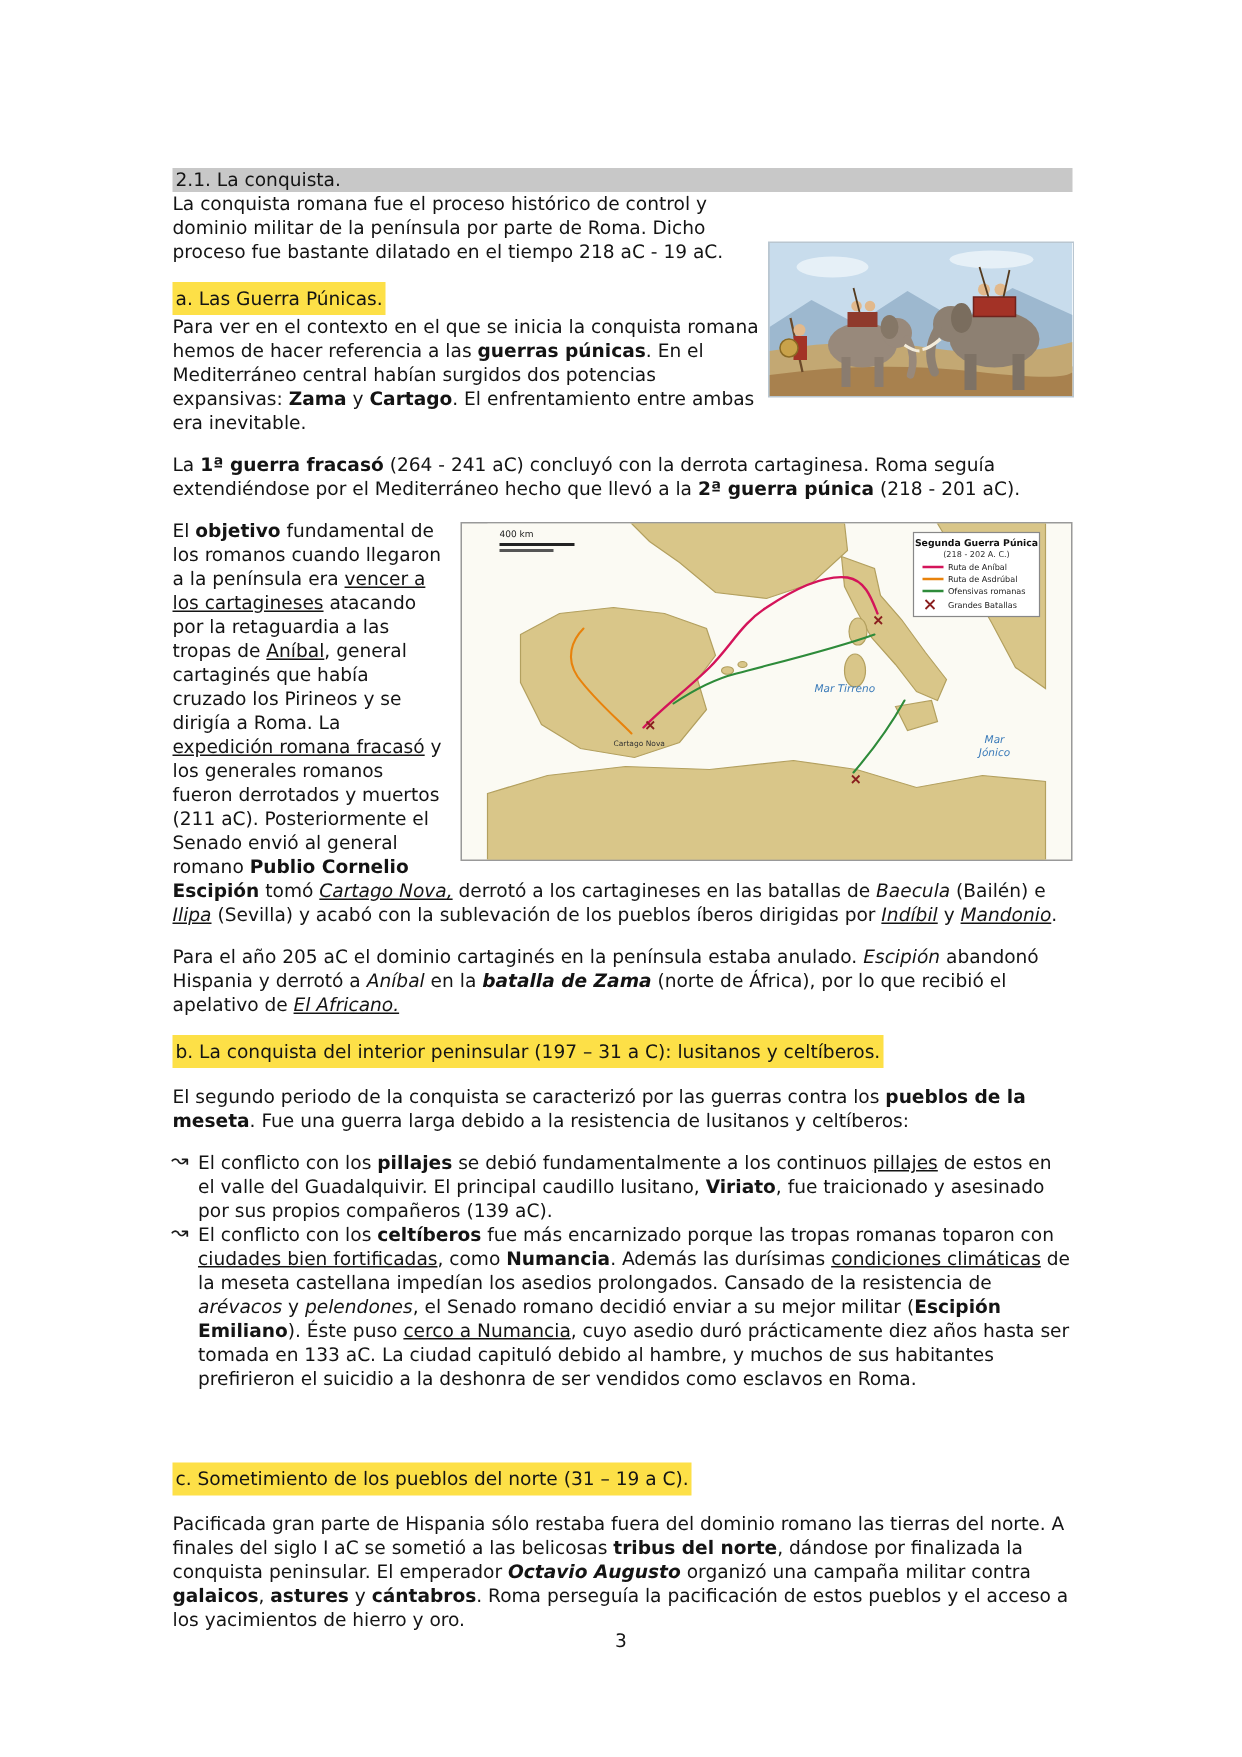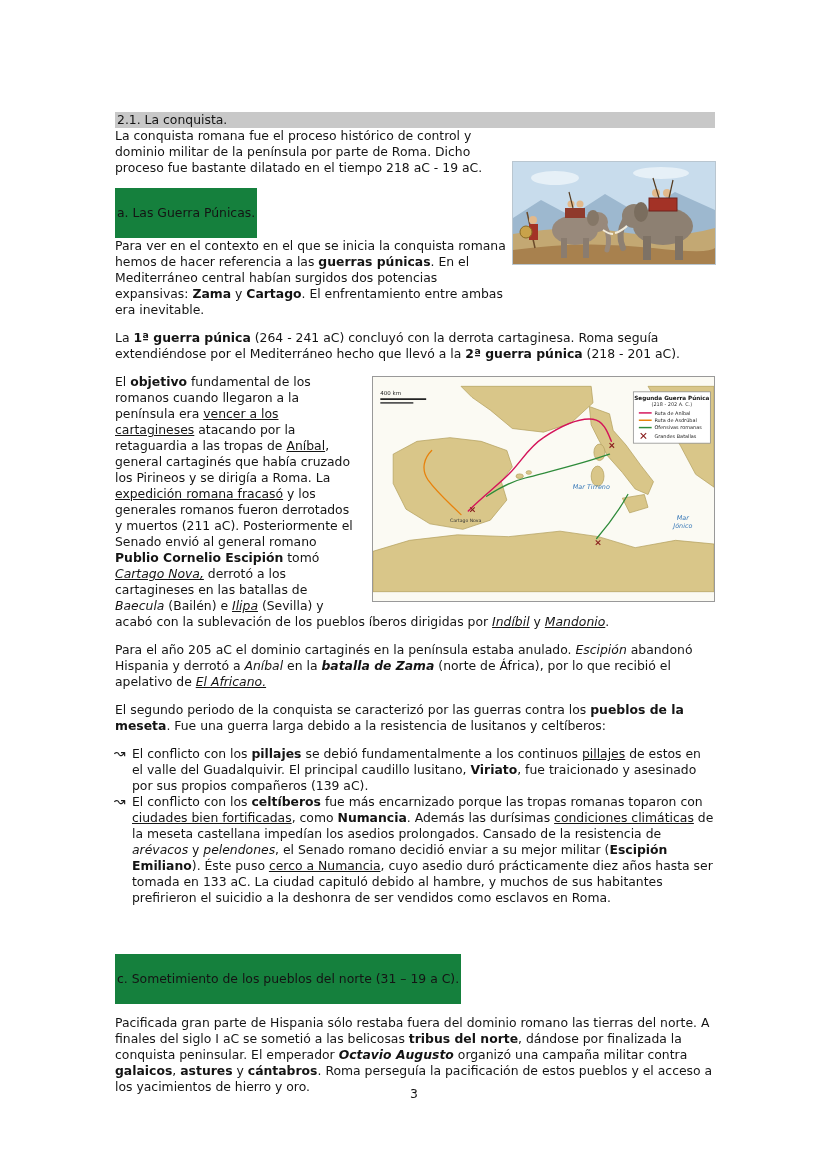--- a/index.html
+++ b/index.html
@@ -20,32 +20,32 @@
   .ri { font-style: italic; text-align: center; }
   .ru { text-decoration: underline; }
   .heading-full {
     background: #c8c8c8;
     padding: 0 2px;
     margin: 0 0 0 0;
   }
   .heading-row { margin: 0; }
   .heading-row.gap { margin-bottom: 11px; margin-top: 48px; }
   .heading-row.pre-gap { margin-top: 3px; }
-  .hl { background: #15803d; padding: 17px 2px; display: inline-block; }
+  .hl { background: #fde047; padding: 3px 2px; display: inline-block; }
   .top-section { position: relative; }
   .top-section .narrow { width: 392px; }
   .fig-elephants {
     position: absolute; top: 34px; right: 0;
     width: 202px; height: 102px;
     box-shadow: 0 0 0 1px #b9c6d0;
   }
   .fig-elephants svg { display: block; width: 100%; height: 100%; }
   .fig-map {
     float: right;
-    width: 343px; height: 226px;
+    width: 408px; height: 226px;
     margin: 2px 0 6px 12px;
     border: 1px solid #999;
     background: #fbfaf3;
   }
   .fig-map svg { display: block; width: 100%; height: 100%; }
   .clear { clear: both; }
   ul.arrow-list { list-style: none; margin: 0 0 12px 0; padding: 0; }
   ul.arrow-list li { position: relative; padding-left: 17px; }
   ul.arrow-list .marker {
     position: absolute; left: -1px; top: -1px;
@@ -110,21 +110,21 @@
       </div>
       <div class="narrow">
         <p><span>La conquista romana fue el proceso histórico de control y dominio militar de la península por parte de Roma. Dicho proceso fue bastante dilatado en el tiempo 218 aC - 19 aC.</span></p>
         <div class="heading-row">
           <span class="hl">a. Las Guerra Púnicas.</span>
         </div>
         <p><span>Para ver en el contexto en el que se inicia la conquista romana hemos de hacer referencia a las </span><span class="rb">guerras púnicas</span><span>. En el Mediterráneo central habían surgidos dos potencias expansivas: </span><span class="rb">Zama</span><span> y </span><span class="rb">Cartago</span><span>. El enfrentamiento entre ambas era inevitable.</span></p>
       </div>
     </div>
 
-    <p><span>La </span><span class="rb">1ª guerra púnica</span><span> (264 - 241 aC) concluyó con la derrota cartaginesa. Roma seguía extendiéndose por el Mediterráneo hecho que llevó a la </span><span class="rb">2ª guerra púnica</span><span> (218 - 201 aC).</span></p>
+    <p><span>La </span><span class="rb">1ª guerra fracasó</span><span> (264 - 241 aC) concluyó con la derrota cartaginesa. Roma seguía extendiéndose por el Mediterráneo hecho que llevó a la </span><span class="rb">2ª guerra púnica</span><span> (218 - 201 aC).</span></p>
 
     <p class="p-map">
       <span class="fig-map">
         <svg viewBox="0 0 372 224">
           <rect x="0" y="0" width="372" height="224" fill="#fbfaf3"></rect>
           <g fill="#d9c689" stroke="#b3a05f" stroke-width="0.8">
             <path d="M22,74 L48,60 L84,56 L118,60 L146,70 L152,88 L140,104 L146,124 L128,146 L98,156 L62,150 L36,134 L22,106 Z"></path>
             <path d="M96,0 L238,0 L240,18 L216,40 L186,50 L152,46 L128,26 L108,12 Z"></path>
             <path d="M236,22 L258,30 L262,48 L276,64 L292,86 L306,104 L300,118 L286,112 L272,94 L256,76 L246,58 L238,42 Z"></path>
             <path d="M300,0 L372,0 L372,110 L352,96 L336,66 L318,34 L306,10 Z"></path>
@@ -168,20 +168,23 @@
           <text x="338" y="146" font-size="7" fill="#3a7ab8" font-style="italic" text-anchor="middle">Mar</text>
           <text x="338" y="155" font-size="7" fill="#3a7ab8" font-style="italic" text-anchor="middle">Jónico</text>
           <text x="84" y="148" font-size="5" fill="#333">Cartago Nova</text>
         </svg>
       </span>
       <span><span>El </span><span class="rb">objetivo</span><span> fundamental de los romanos cuando llegaron a la península era </span><span class="ru">vencer a los cartagineses</span><span> atacando por la retaguardia a las tropas de </span><span class="ru">Aníbal</span><span>, general cartaginés que había cruzado los Pirineos y se dirigía a Roma. La </span><span class="ru">expedición romana fracasó</span><span> y los generales romanos fueron derrotados y muertos (211 aC). Posteriormente el Senado envió al general romano </span><span class="rb">Publio Cornelio Escipión</span><span> tomó </span><span class="ri ru">Cartago Nova,</span><span> derrotó a los cartagineses en las batallas de </span><span class="ri">Baecula</span><span> (Bailén) e </span><span class="ri ru">Ilipa</span><span> (Sevilla) y acabó con la sublevación de los pueblos íberos dirigidas por </span><span class="ri ru">Indíbil</span><span> y </span><span class="ri ru">Mandonio</span><span>.</span></span>
     </p>
 
     <p class="clear"><span>Para el año 205 aC el dominio cartaginés en la península estaba anulado. </span><span class="ri">Escipión</span><span> abandonó Hispania y derrotó a </span><span class="ri">Aníbal</span><span> en la </span><span class="rb ri">batalla de Zama</span><span> (norte de África), por lo que recibió el apelativo de </span><span class="ri ru">El Africano.</span></p>
 
+    <div class="heading-row gap pre-gap">
+      <span class="hl">b. La conquista del interior peninsular (197 – 31 a C): lusitanos y celtíberos.</span>
+    </div>
 
     <p><span>El segundo periodo de la conquista se caracterizó por las guerras contra los </span><span class="rb">pueblos de la meseta</span><span>. Fue una guerra larga debido a la resistencia de lusitanos y celtíberos:</span></p>
 
     <ul class="arrow-list">
       <li>
         <span class="marker">↝</span>
         <span><span>El conflicto con los </span><span class="rb">pillajes</span><span> se debió fundamentalmente a los continuos </span><span class="ru">pillajes</span><span> de estos en el valle del Guadalquivir. El principal caudillo lusitano, </span><span class="rb">Viriato</span><span>, fue traicionado y asesinado por sus propios compañeros (139 aC).</span></span>
       </li>
       <li>
         <span class="marker">↝</span>

